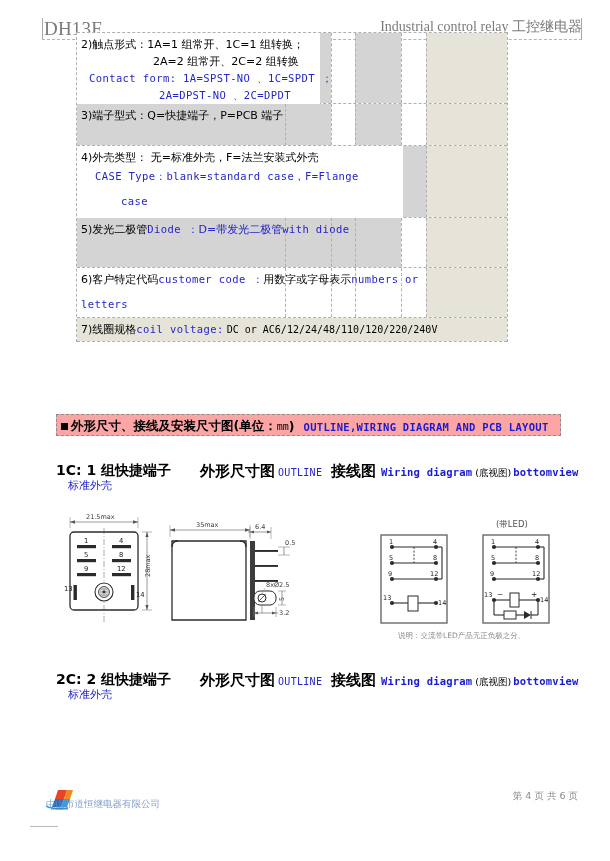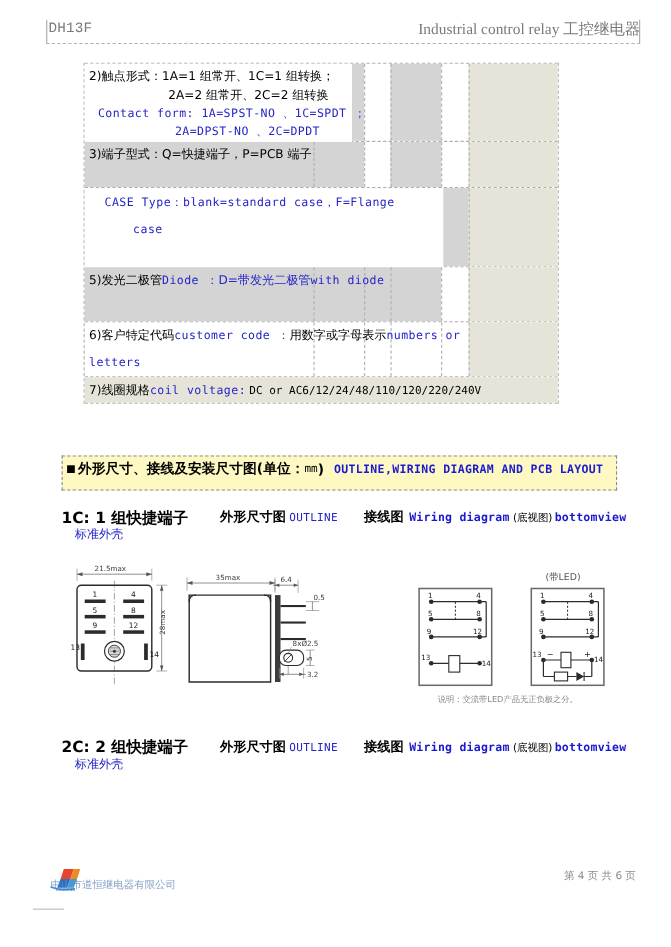--- a/index.html
+++ b/index.html
@@ -23,22 +23,22 @@
     position: absolute;
     left: 42px;
     top: 18px;
     width: 540px;
     height: 22px;
   }
   .hdr-model {
     position: absolute;
     left: 2px;
     top: 0px;
-    font-family: Liberation Mono, monospace;
-    font-size: 13px;
+    font-family: Liberation Serif, serif;
+    font-size: 19px;
     color: #7a7a7a;
     letter-spacing: 0.2px;
     text-align: center;
   }
   .hdr-title {
     position: absolute;
     right: 0px;
     top: 0px;
     font-family: "Liberation Serif", "DejaVu Serif", serif;
     font-size: 14px;
@@ -64,21 +64,21 @@
     right: 0px;
     top: 0px;
     height: 22px;
     border-left: 1px solid #a8a8a8;
   }
 
   
   .spec-table {
     position: absolute;
     left: 76px;
-    top: 57px;
+    top: 32px;
     width: 430px;
     border-left: 1px dashed #b0b0b0;
     border-right: 1px dashed #b0b0b0;
   }
   .spec-row {
     position: relative;
     border-bottom: 1px dashed #b0b0b0;
     box-sizing: border-box;
   }
   .spec-row.first { border-top: 1px dashed #b0b0b0; }
@@ -119,22 +119,22 @@
     font-size: 10px;
     color: #000;
   }
 
   
   .section-bar {
     position: absolute;
     left: 56px;
     top: 414px;
     width: 505px;
-    height: 32px;
-    background: #fef9c3;
+    height: 22px;
+    background: #fca5a5;
     border: 1px dashed #8c8c8c;
     box-sizing: border-box;
   }
   .section-bar .sq {
     display: inline-block;
     width: 7px; height: 7px;
     background: #000;
     margin: 0 3px 1px 4px;
     vertical-align: middle;
   }
@@ -181,21 +181,21 @@
   .col-outline {
     position: absolute; left: 144px; top: 0;
     white-space: nowrap;
   }
   .col-wiring {
     position: absolute; left: 275px; top: 0;
     white-space: nowrap;
   }
   .lbl-cn-b {
     font-family: "DejaVu Sans", sans-serif;
-    font-size: 12px; font-weight: bold; color: #000;
+    font-size: 15px; font-weight: bold; color: #000;
   }
   .lbl-en-mono {
     font-family: "DejaVu Sans Mono", "Liberation Mono", monospace;
     font-size: 10px; color: #2424c8; letter-spacing: 0.3px;
   }
   .lbl-en-bold {
     font-family: "DejaVu Sans Mono", "Liberation Mono", monospace;
     font-size: 10.5px; font-weight: bold; color: #1a1ad0; letter-spacing: 0.2px;
   }
   .lbl-cn-s {
@@ -306,20 +306,21 @@
   <div class="spec-row" style="height:72px;">
     <div class="shade" style="left:0;width:349px;"></div>
     <div class="shade-beige" style="left:349px;width:81px;"></div>
     <div class="colsep" style="left:208px;"></div>
     <div class="colsep" style="left:254px;"></div>
     <div class="colsep" style="left:278px;"></div>
     <div class="colsep" style="left:324px;"></div>
     <div class="colsep" style="left:349px;"></div>
     <div class="white-card" style="left:0;top:0;width:326px;height:72px;"></div>
     <div class="cell-text">
+      <div class="cn">4)外壳类型： 无=标准外壳，F=法兰安装式外壳</div>
       <div class="en-blue" style="padding-left:14px;padding-top:2px;">CASE Type：blank=standard case，F=Flange</div>
       <div class="en-blue" style="padding-top:8px;margin-left:40px;">case</div>
     </div>
   </div>
 
   <div class="spec-row" style="height:50px;">
     <div class="shade" style="left:0;width:324px;"></div>
     <div class="shade-beige" style="left:349px;width:81px;"></div>
     <div class="colsep" style="left:208px;"></div>
     <div class="colsep" style="left:254px;"></div>

